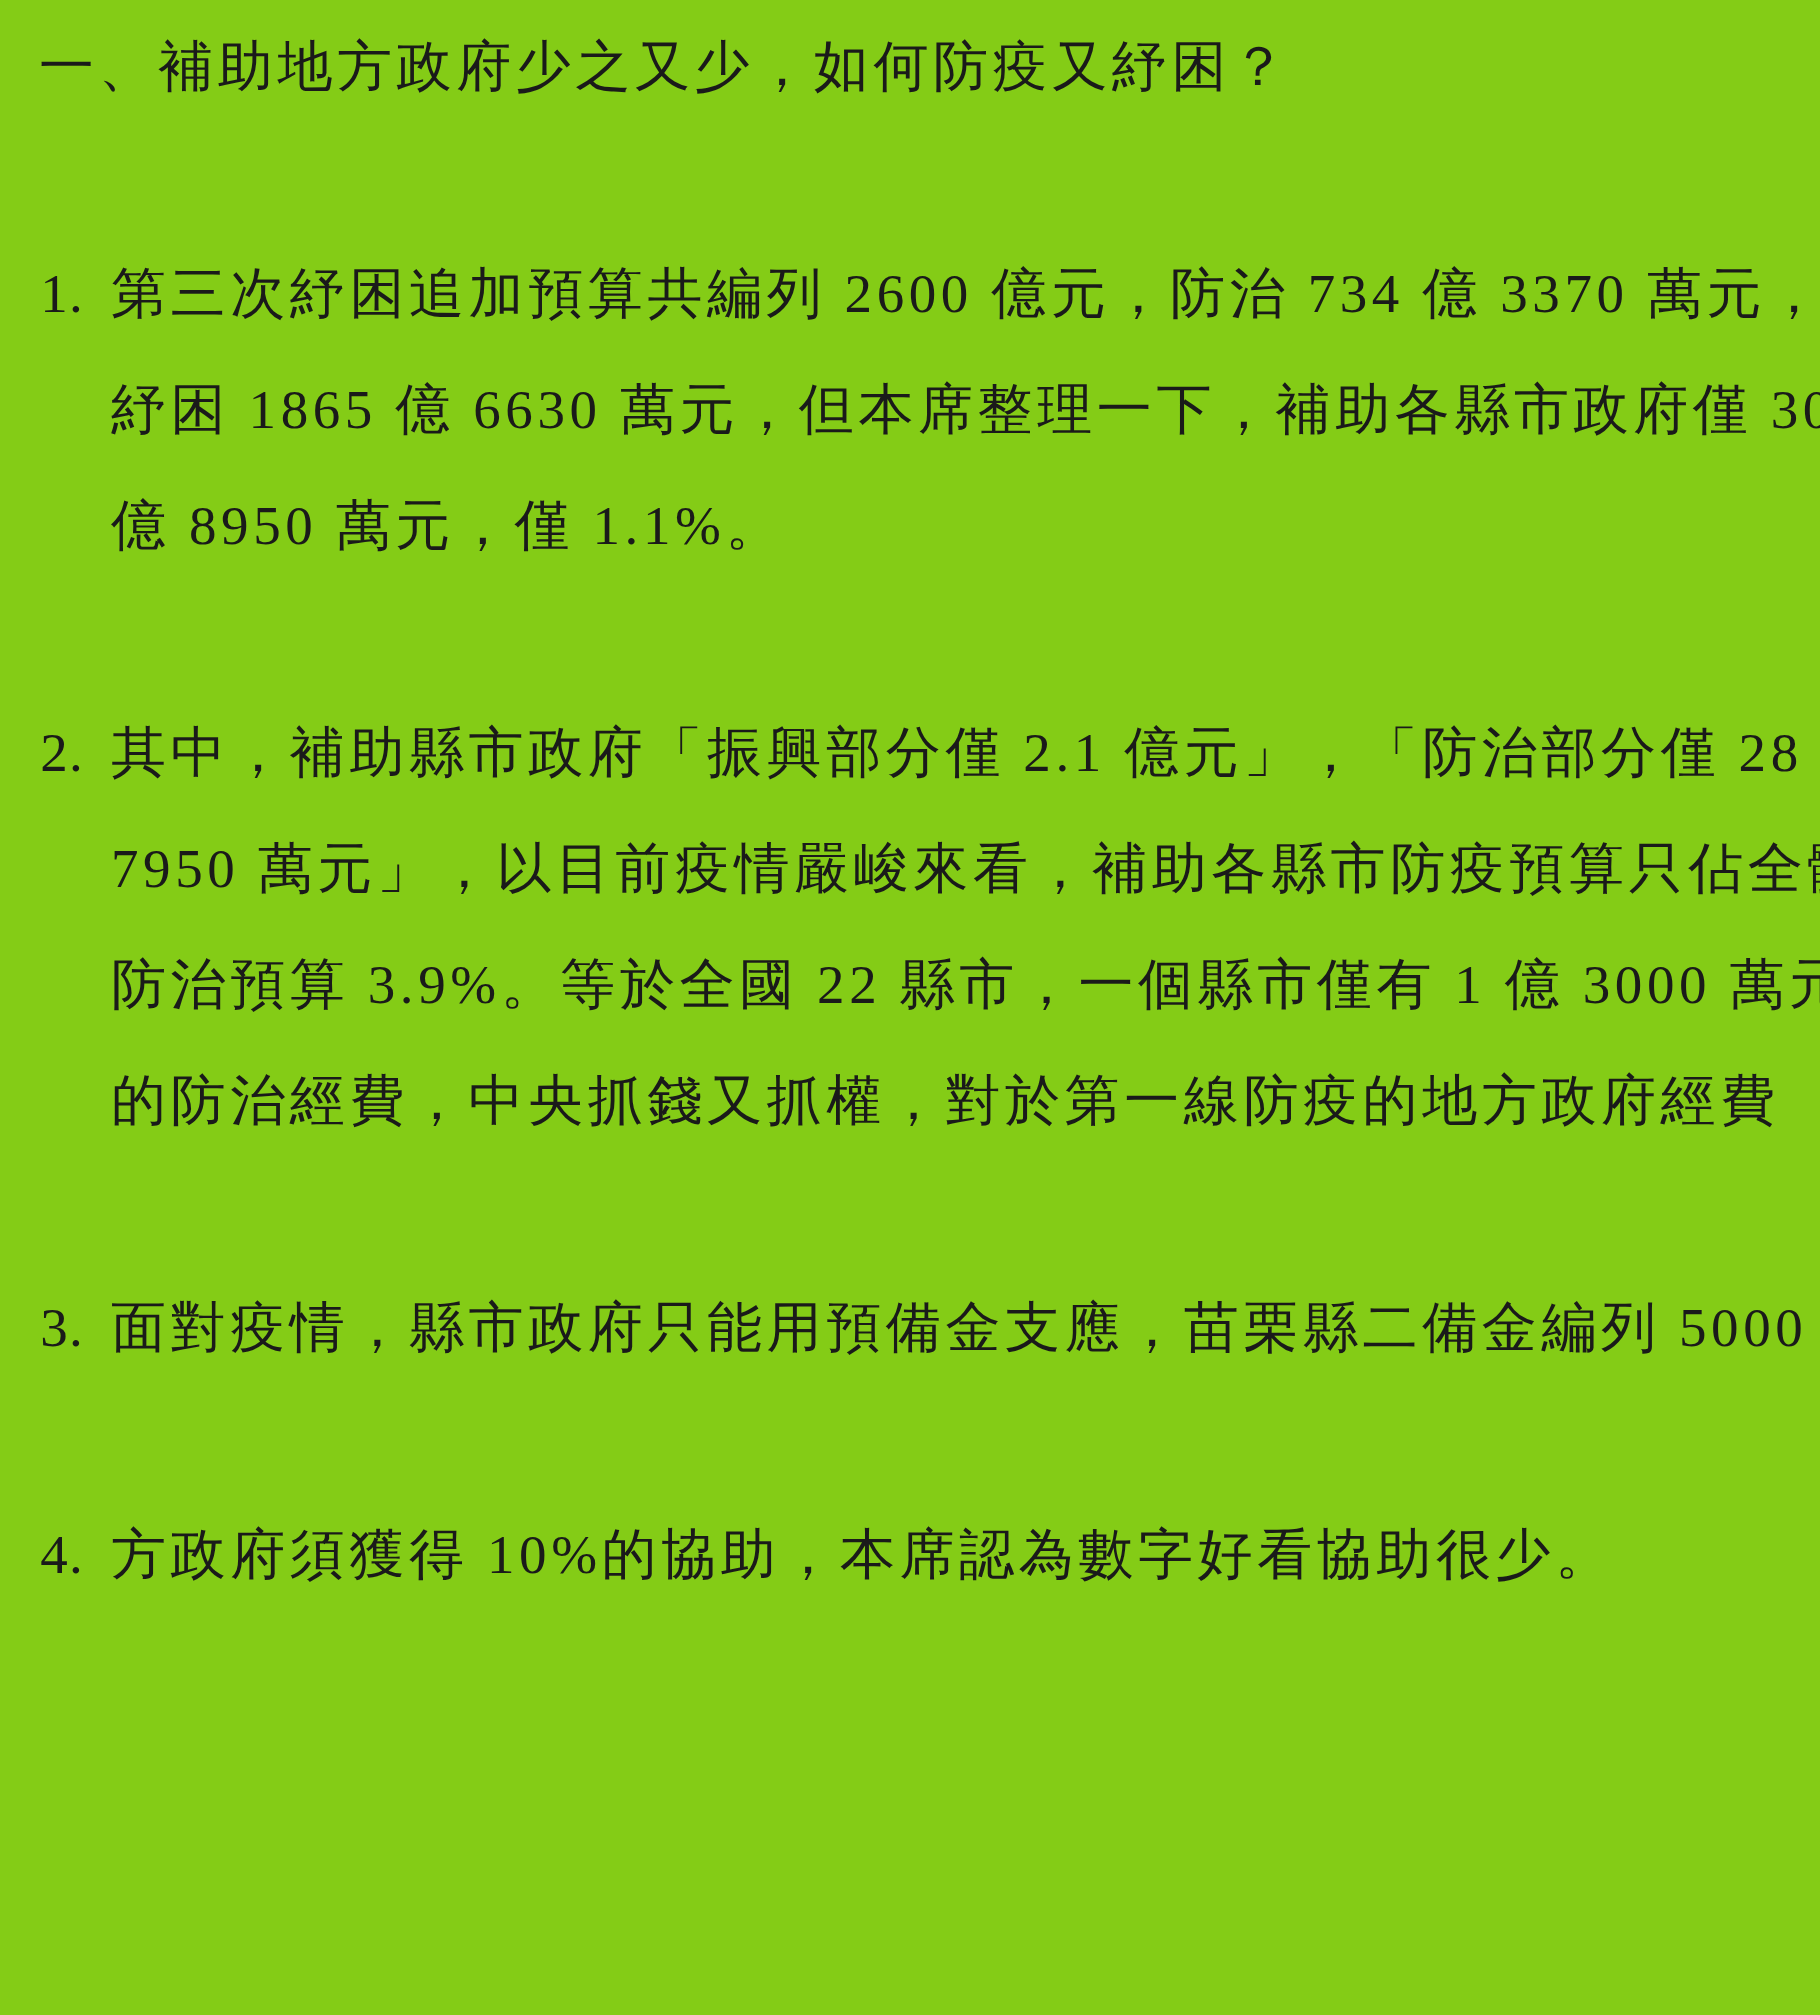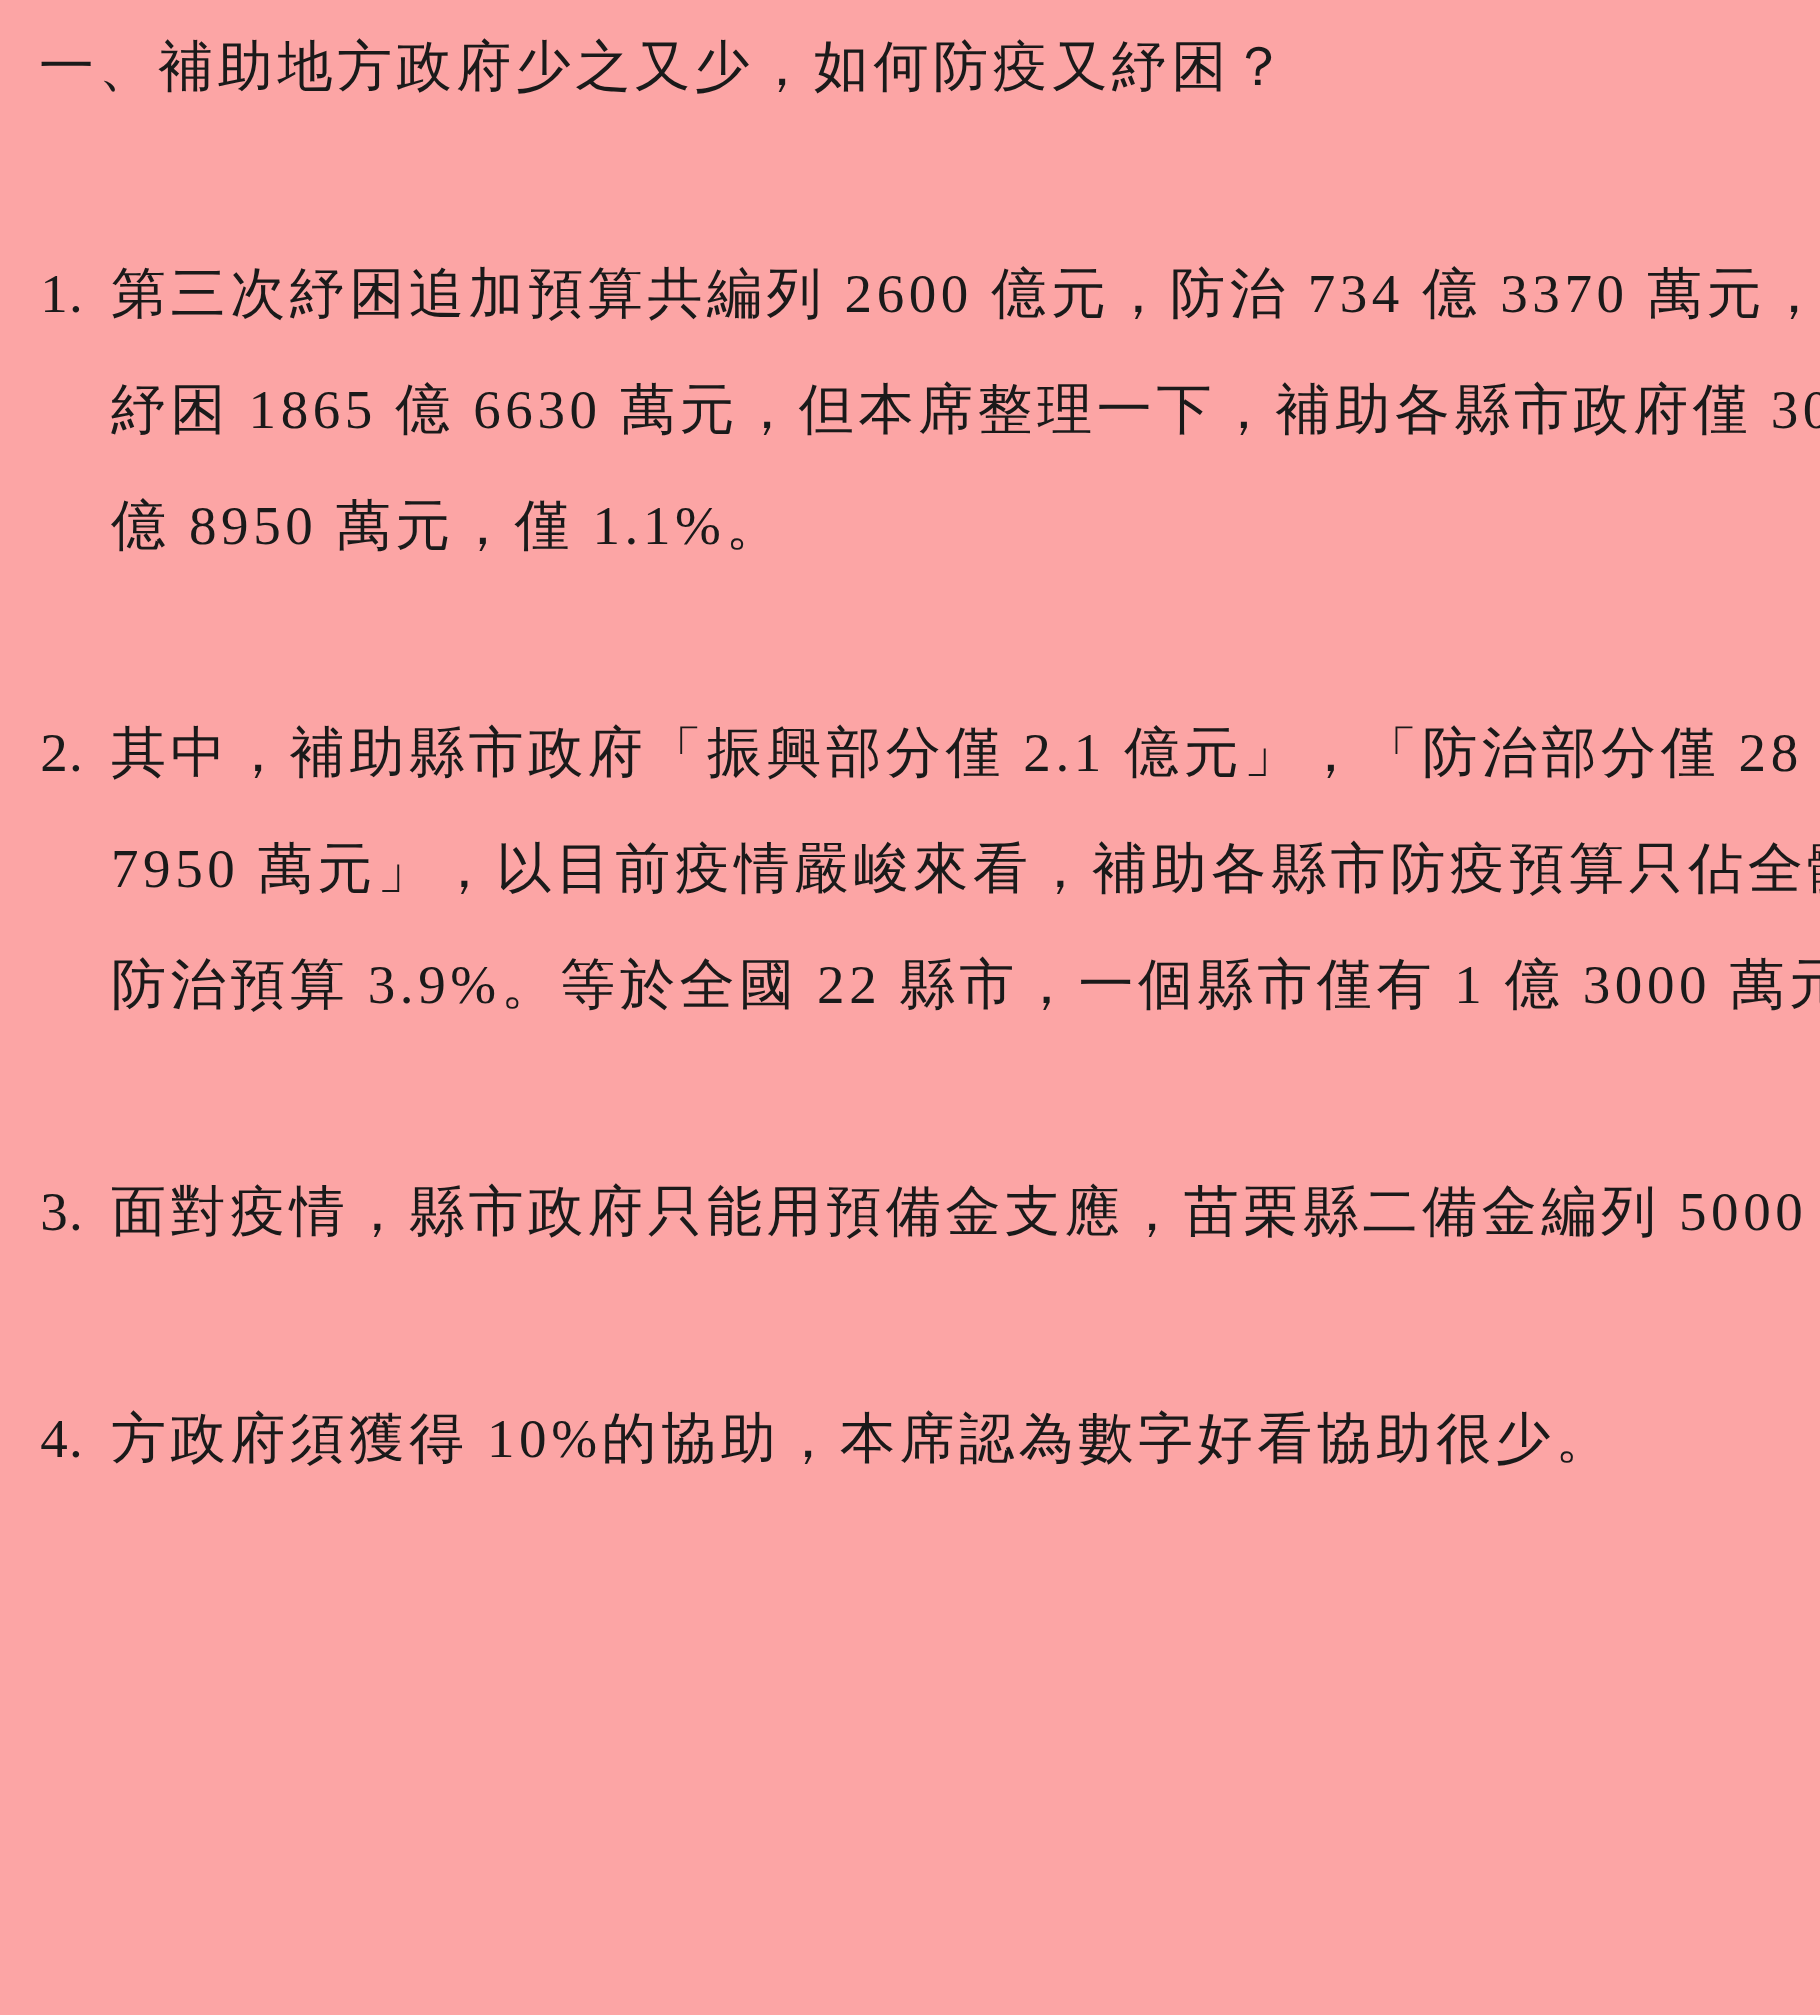--- a/index.html
+++ b/index.html
@@ -5,21 +5,21 @@
   html, body {
     margin: 0;
     padding: 0;
     background: #ffffff;
   }
   .page {
     position: relative;
     box-sizing: border-box;
     width: 1820px;
     height: 2015px;
-    background: #fca5a5;
+    background: #84cc16;
     color: #1a1a1a;
     padding: 9.2px 13px 0 39px;
     overflow: hidden;
     font-family: "Liberation Serif", "DejaVu Serif", serif;
   }
   .line {
     height: 116px;
     line-height: 116px;
     font-size: 55px;
     letter-spacing: 4.6px;
@@ -56,20 +56,21 @@
     <div class="line">第三次紓困追加預算共編列 2600 億元，防治 734 億 3370 萬元，</div>
     <div class="line">紓困 1865 億 6630 萬元，但本席整理一下，補助各縣市政府僅 30</div>
     <div class="line">億 8950 萬元，僅 1.1%。</div>
   </section>
 
   <section class="para">
     <span class="num">2.</span>
     <div class="line">其中，補助縣市政府「振興部分僅 2.1 億元」，「防治部分僅 28 億</div>
     <div class="line">7950 萬元」，以目前疫情嚴峻來看，補助各縣市防疫預算只佔全體</div>
     <div class="line">防治預算 3.9%。等於全國 22 縣市，一個縣市僅有 1 億 3000 萬元</div>
+    <div class="line">的防治經費，中央抓錢又抓權，對於第一線防疫的地方政府經費</div>
   </section>
 
   <section class="para">
     <span class="num">3.</span>
     <div class="line">面對疫情，縣市政府只能用預備金支應，苗栗縣二備金編列 5000</div>
   </section>
 
   <section class="para">
     <span class="num">4.</span>
     <div class="line">方政府須獲得 10%的協助，本席認為數字好看協助很少。</div>

